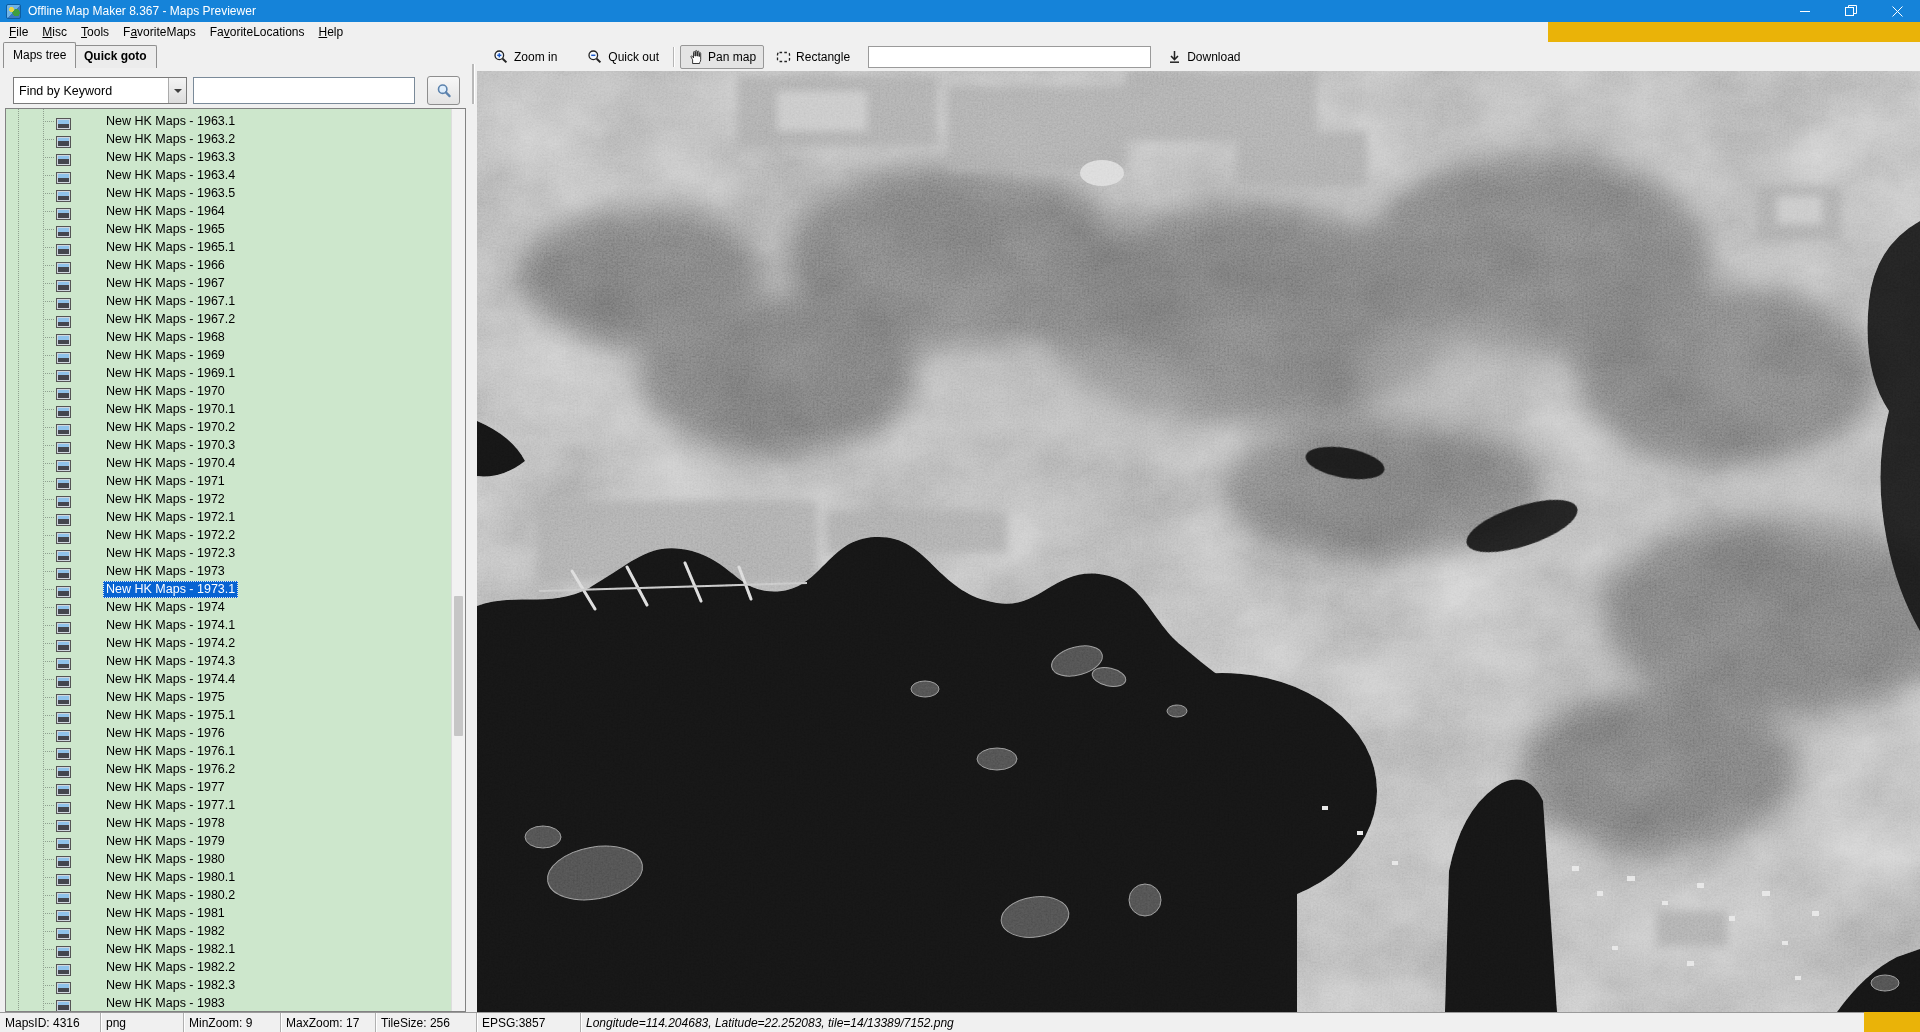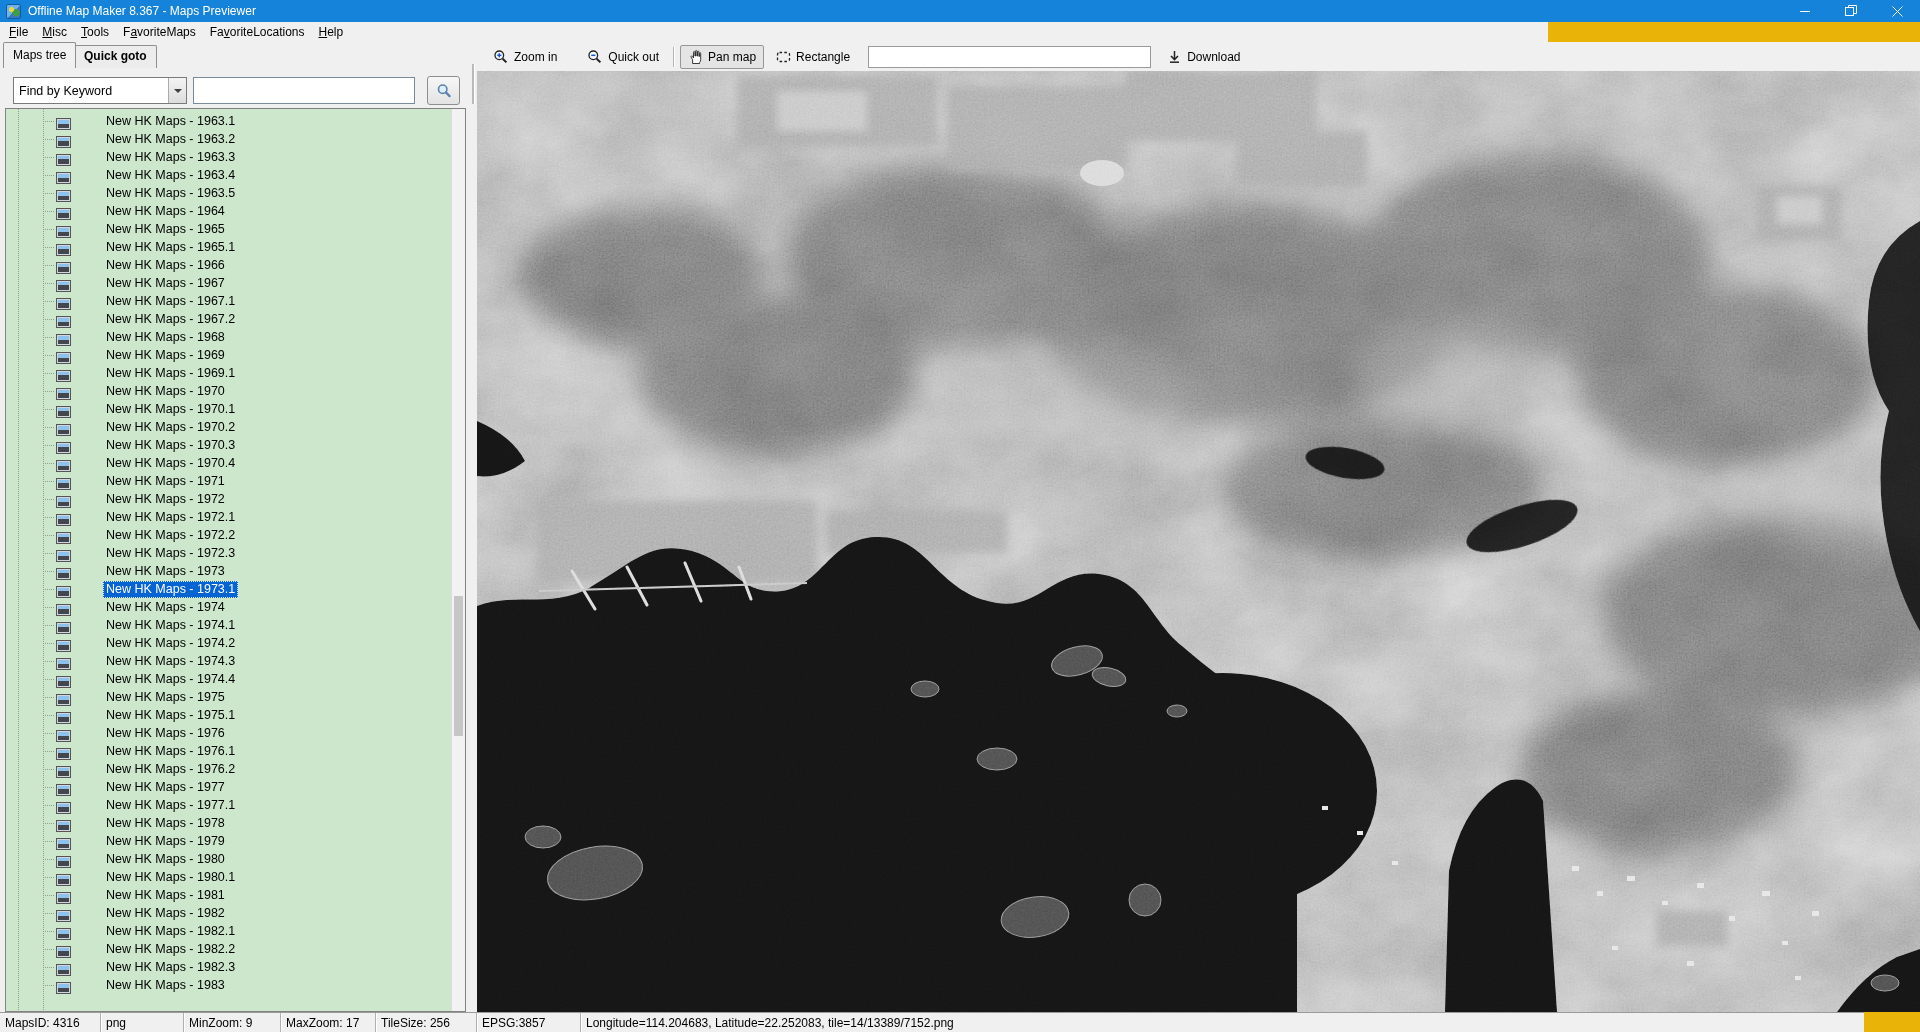--- a/index.html
+++ b/index.html
@@ -72,21 +72,21 @@
   .tbtn{display:flex;align-items:center;gap:5px;padding:3px 7px;margin-top:1px;border:1px solid transparent;}
   .tbtn.checked{border:1px solid #979797;background:#e4e4e4;border-radius:2px;}
   .tsep{width:1px;height:20px;background:#b5b5b5;box-shadow:1px 0 0 #fff;margin:0 6px;}
   .tb-input{width:283px;height:22px;border:1px solid #9a9a9a;background:#fff;margin:0 8px 0 10px;font-family:"Liberation Sans",sans-serif;font-size:12px;padding:0 4px;}
   .mapimg{position:absolute;left:6px;top:29px;width:1443px;height:941px;background:#303030;}
   
   .statusbar{position:absolute;left:0;top:1012px;width:1864px;height:20px;background:#f0f0f0;border-top:1px solid #9a9a9a;
     display:flex;font-size:12px;color:#000;align-items:center;}
   .seg{height:100%;display:flex;align-items:center;padding-left:5px;border-right:1px solid #b0b0b0;box-shadow:1px 0 0 #fff;white-space:nowrap;overflow:hidden;}
   .seg.s1{width:101px;}.seg.s2{width:83px;}.seg.s3{width:97px;}.seg.s4{width:95px;}
-  .seg.s5{width:101px;}.seg.s6{width:104px;}.seg.s7{flex:1;border-right:none;box-shadow:none;}
+  .seg.s5{width:101px;}.seg.s6{width:104px;}.seg.s7{flex:1;border-right:none;box-shadow:none;font-style:italic;}
 </style>
 </head>
 <body>
 
 <div class="window">
 
   <div class="titlebar">
     <div class="appicon"></div>
     <div class="title-text">Offline Map Maker 8.367 - Maps Previewer</div>
     <div class="win-btns">
@@ -355,20 +355,25 @@
               </div>
               <div class="trow">
                 <span class="conn"></span>
                 <span class="ticon"></span>
                 <span class="tlabel">New HK Maps - 1980</span>
               </div>
               <div class="trow">
                 <span class="conn"></span>
                 <span class="ticon"></span>
                 <span class="tlabel">New HK Maps - 1980.1</span>
+              </div>
+              <div class="trow">
+                <span class="conn"></span>
+                <span class="ticon"></span>
+                <span class="tlabel">New HK Maps - 1980.2</span>
               </div>
               <div class="trow">
                 <span class="conn"></span>
                 <span class="ticon"></span>
                 <span class="tlabel">New HK Maps - 1981</span>
               </div>
               <div class="trow">
                 <span class="conn"></span>
                 <span class="ticon"></span>
                 <span class="tlabel">New HK Maps - 1982</span>

